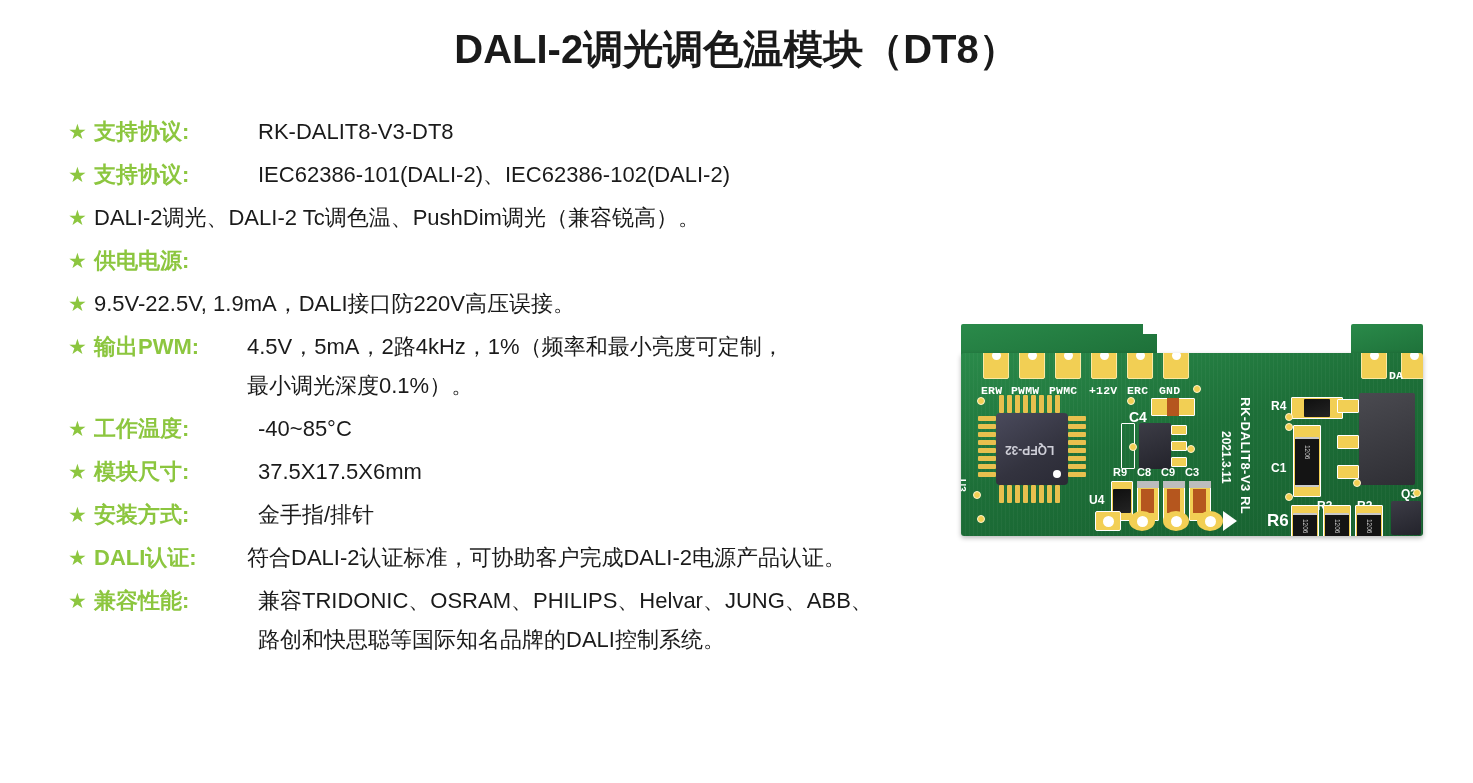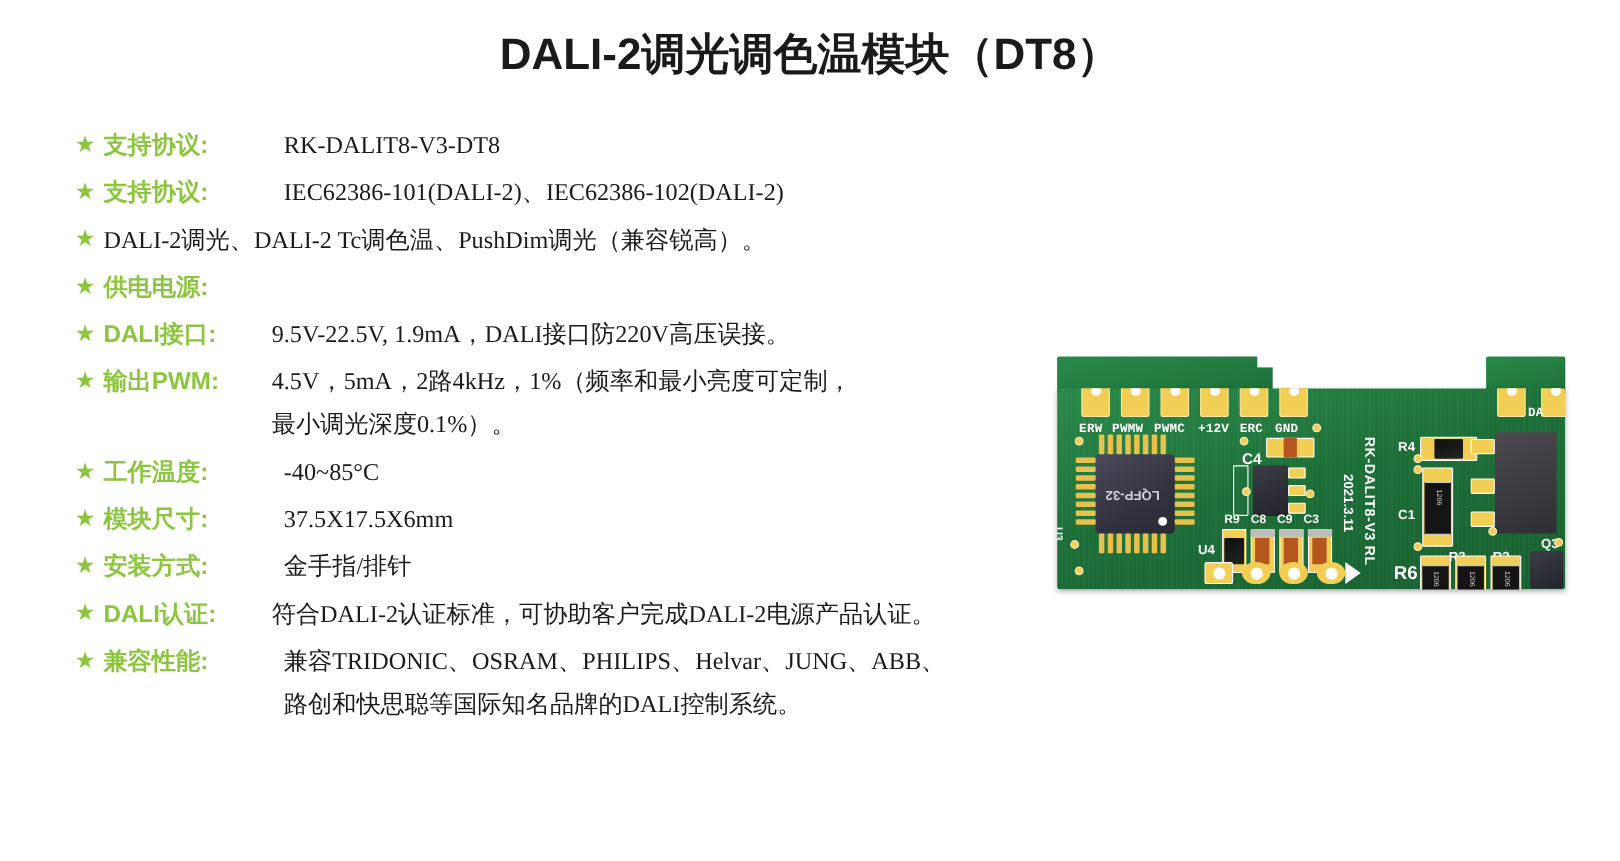--- a/index.html
+++ b/index.html
@@ -40,21 +40,21 @@
     color:#8cc63f;font-size:22px;font-weight:bold;
     line-height:38px;white-space:nowrap;
   }
   .label.w-normal{width:164px;}
   .label.w-wide{width:153px;}
   .value{
     flex:1 1 auto;
     color:#1a1a1a;font-size:22px;font-weight:400;
     line-height:38px;white-space:nowrap;
   }
-  .value .ln{display:block;font-family:Liberation Serif, serif;}
+  .value .ln{display:block;}
   .value .ln + .ln{margin-top:1px;}
 
   
   .pcb-wrap{
     position:absolute;left:953px;top:300px;width:480px;height:245px;
   }
   .pcb-board{
     position:absolute;left:8px;top:53px;width:462px;height:183px;
     background:
       repeating-linear-gradient(90deg, rgba(255,255,255,.035) 0 1px, rgba(0,0,0,0) 1px 4px),
@@ -179,21 +179,20 @@
       </span>
     </div>
 
     <div class="spec-row">
       <span class="star">★</span>
       <span class="label w-normal">供电电源:</span>
     </div>
 
     <div class="spec-row">
       <span class="star">★</span>
-      <span class="label w-wide">DALI接口:</span>
       <span class="value">
         <span class="ln">9.5V-22.5V, 1.9mA，DALI接口防220V高压误接。</span>
       </span>
     </div>
 
     <div class="spec-row">
       <span class="star">★</span>
       <span class="label w-wide">输出PWM:</span>
       <span class="value">
         <span class="ln">4.5V，5mA，2路4kHz，1%（频率和最小亮度可定制，</span>

